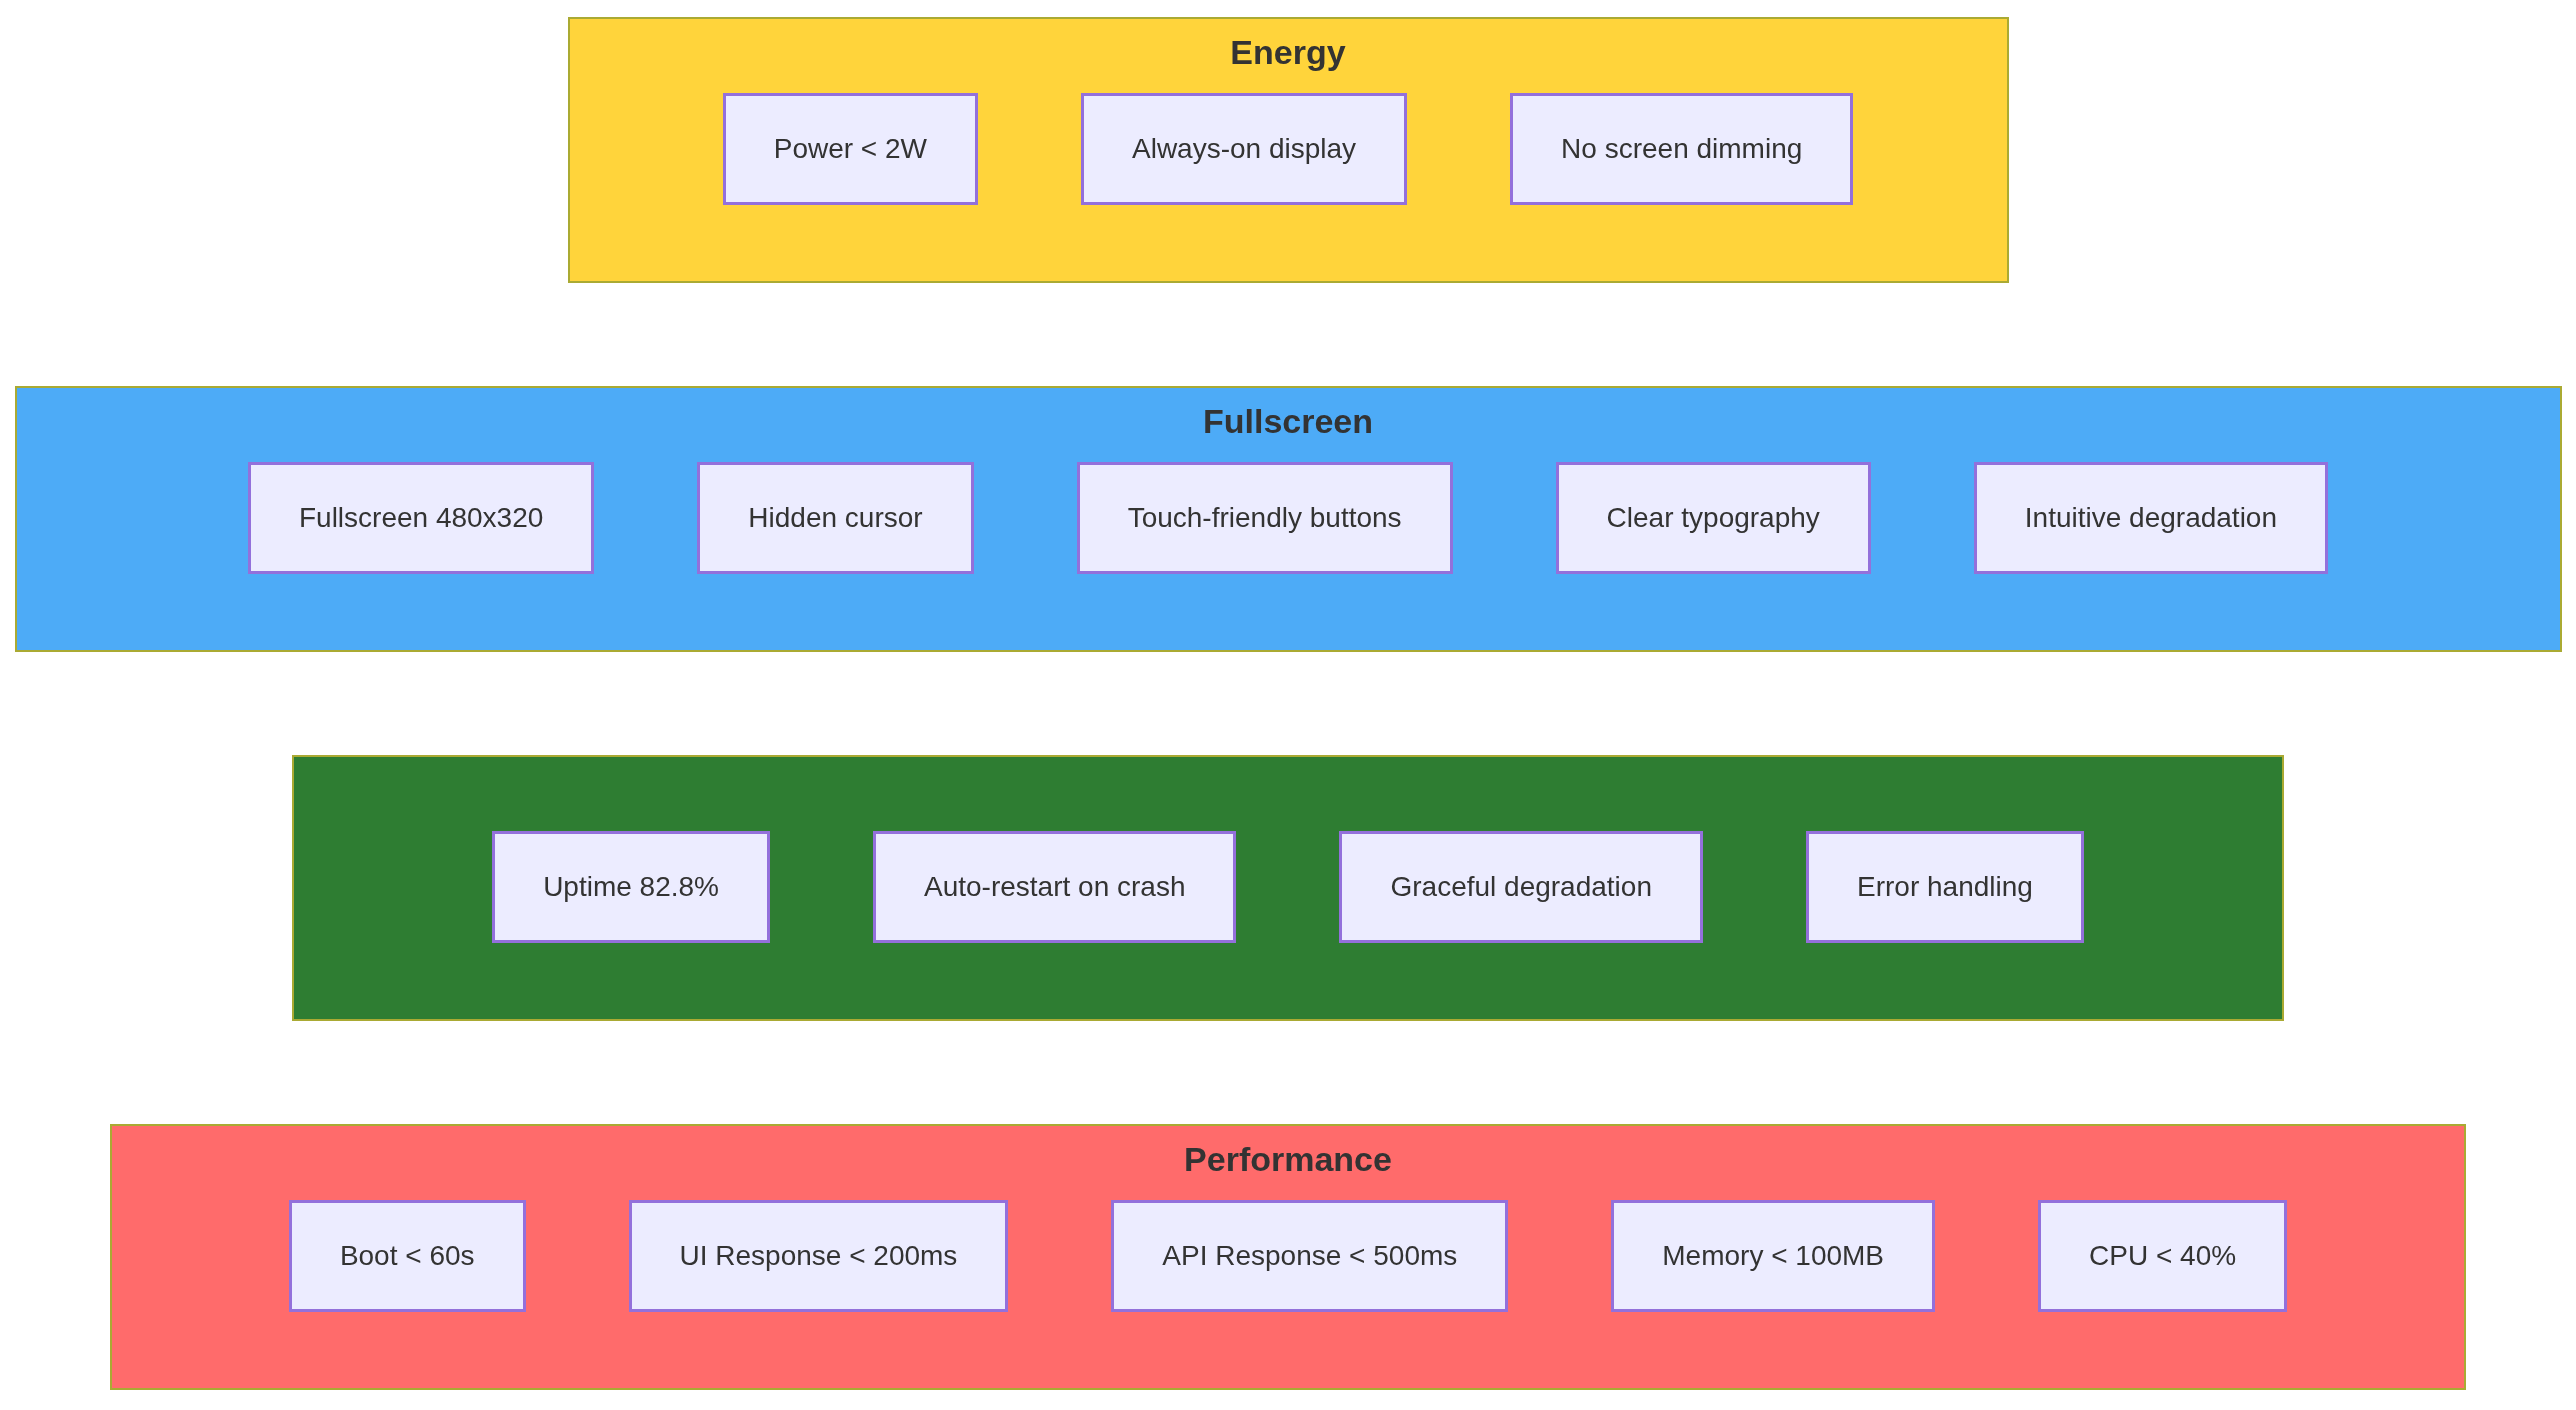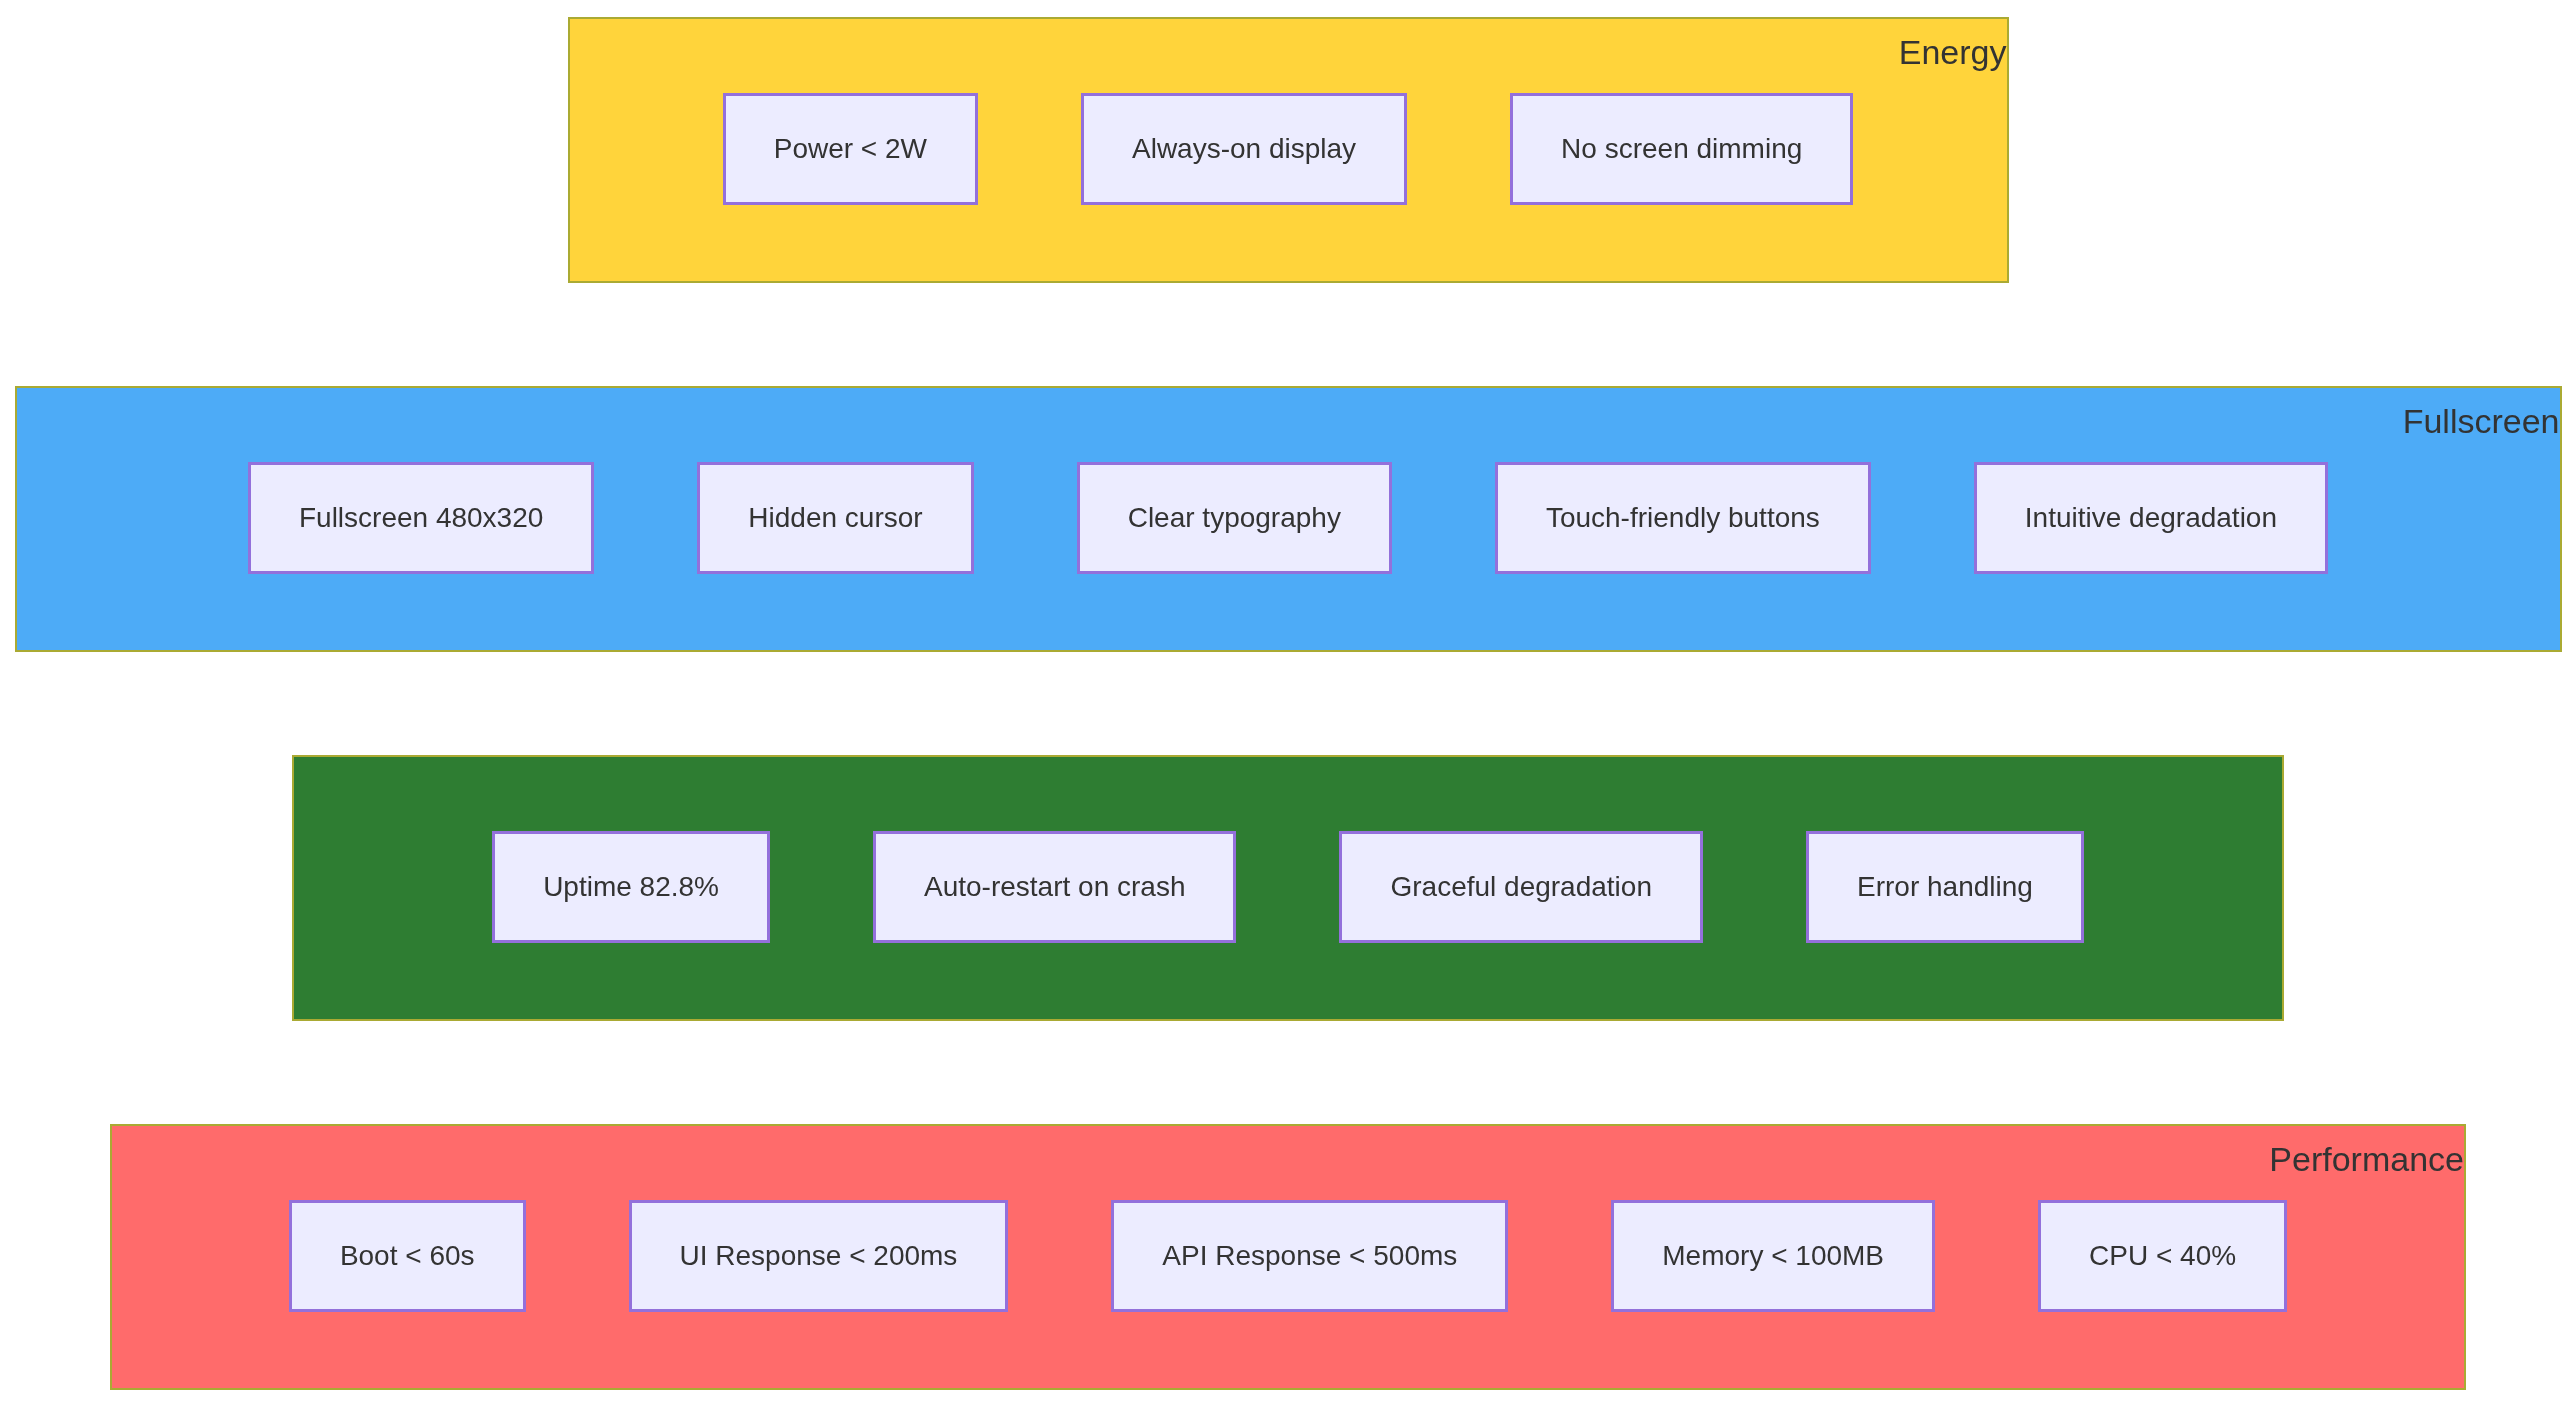--- a/index.html
+++ b/index.html
@@ -30,23 +30,23 @@
   }
   .group:last-child{margin-bottom:0;}
   .group-0{width:1441px;}
   .group-1{width:2547px;}
   .group-2{width:1992px;}
   .group-3{width:2356px;}
   .group-title{
     position:absolute;
     top:12.4px;left:0;right:0;
     margin:0;
-    text-align:right;
+    text-align:center;
     font-size:34px;
-    font-weight:400;
+    font-weight:700;
     line-height:1.25;
     color:var(--text);
   }
   .nodes{
     position:absolute;
     top:74px;left:0;right:0;
     display:flex;
     justify-content:center;
     align-items:stretch;
     gap:103px;
@@ -89,24 +89,24 @@
     <section class="group group-1" style="background: rgb(77, 171, 247);">
     <h2 class="group-title">Fullscreen</h2>
     <div class="nodes">
         <div class="node">
     <span class="node-label">Fullscreen 480x320</span>
   </div>
         <div class="node">
     <span class="node-label">Hidden cursor</span>
   </div>
         <div class="node">
-    <span class="node-label">Clear typography</span>
+    <span class="node-label">Touch-friendly buttons</span>
   </div>
         <div class="node">
-    <span class="node-label">Touch-friendly buttons</span>
+    <span class="node-label">Clear typography</span>
   </div>
         <div class="node">
     <span class="node-label">Intuitive degradation</span>
   </div>
       </div>
   </section>
     <section class="group group-2" style="background: rgb(46, 125, 50);">
     <div class="nodes">
         <div class="node">
     <span class="node-label">Uptime 82.8%</span>

